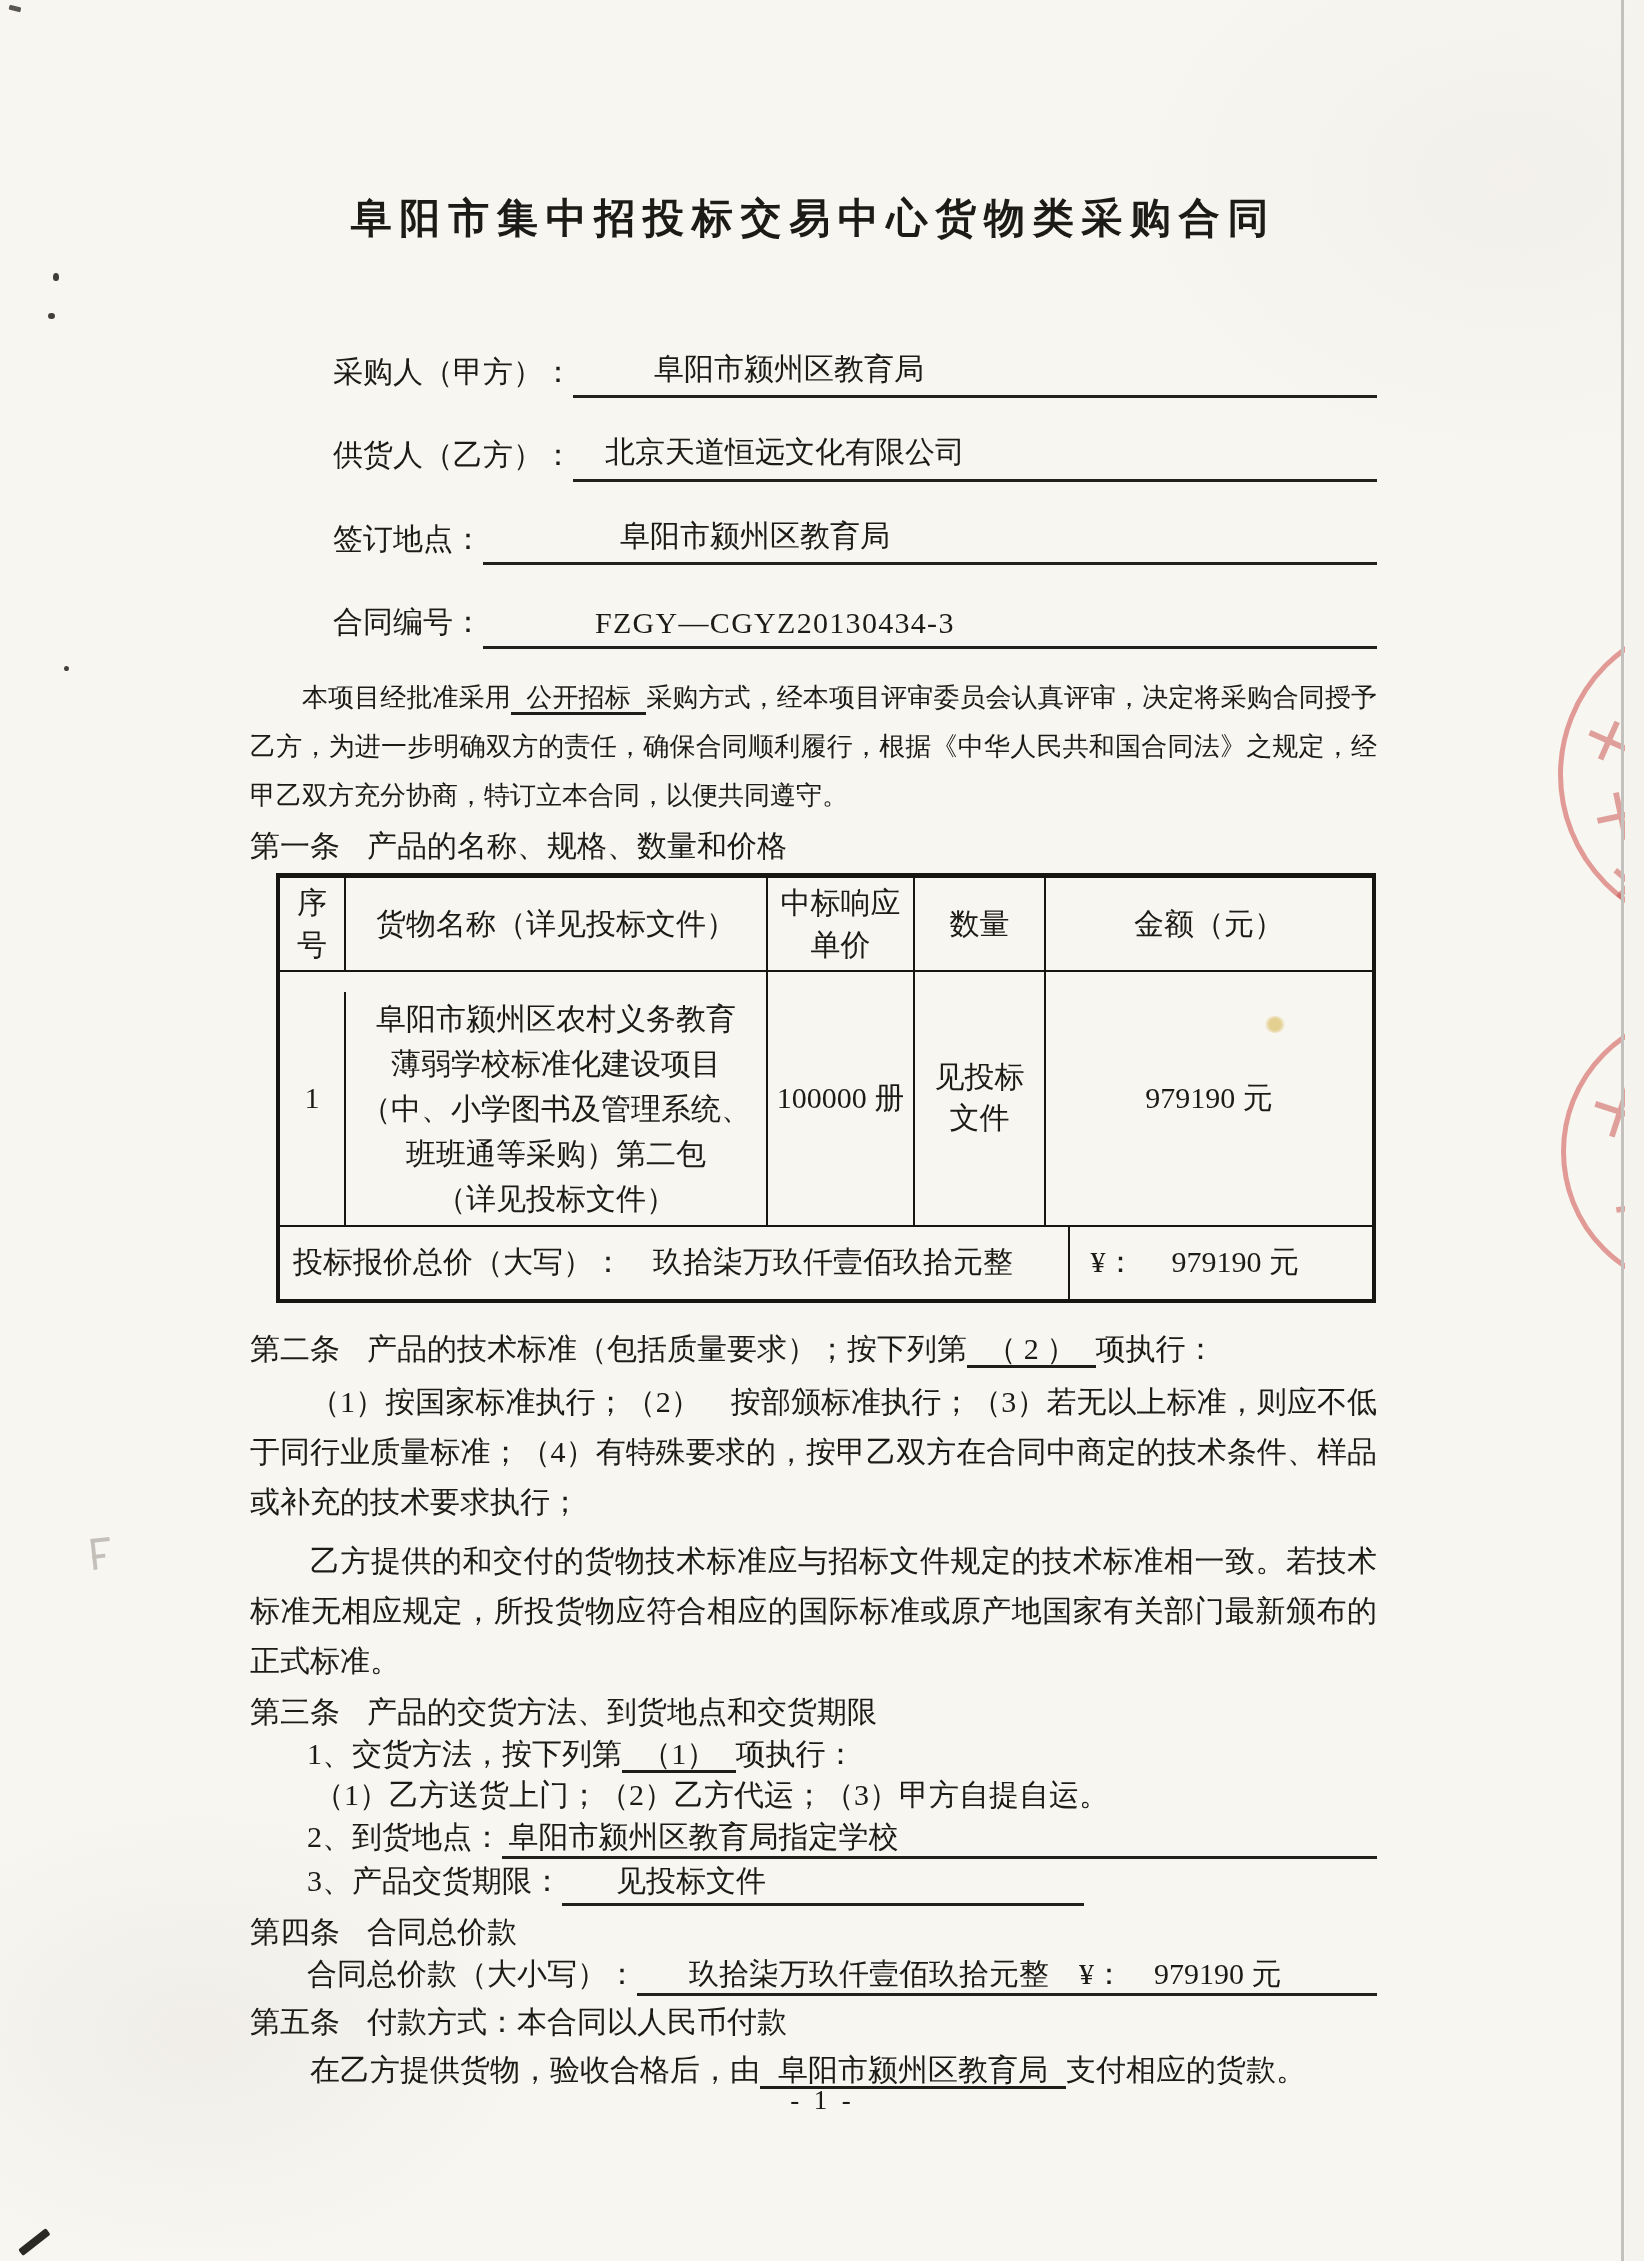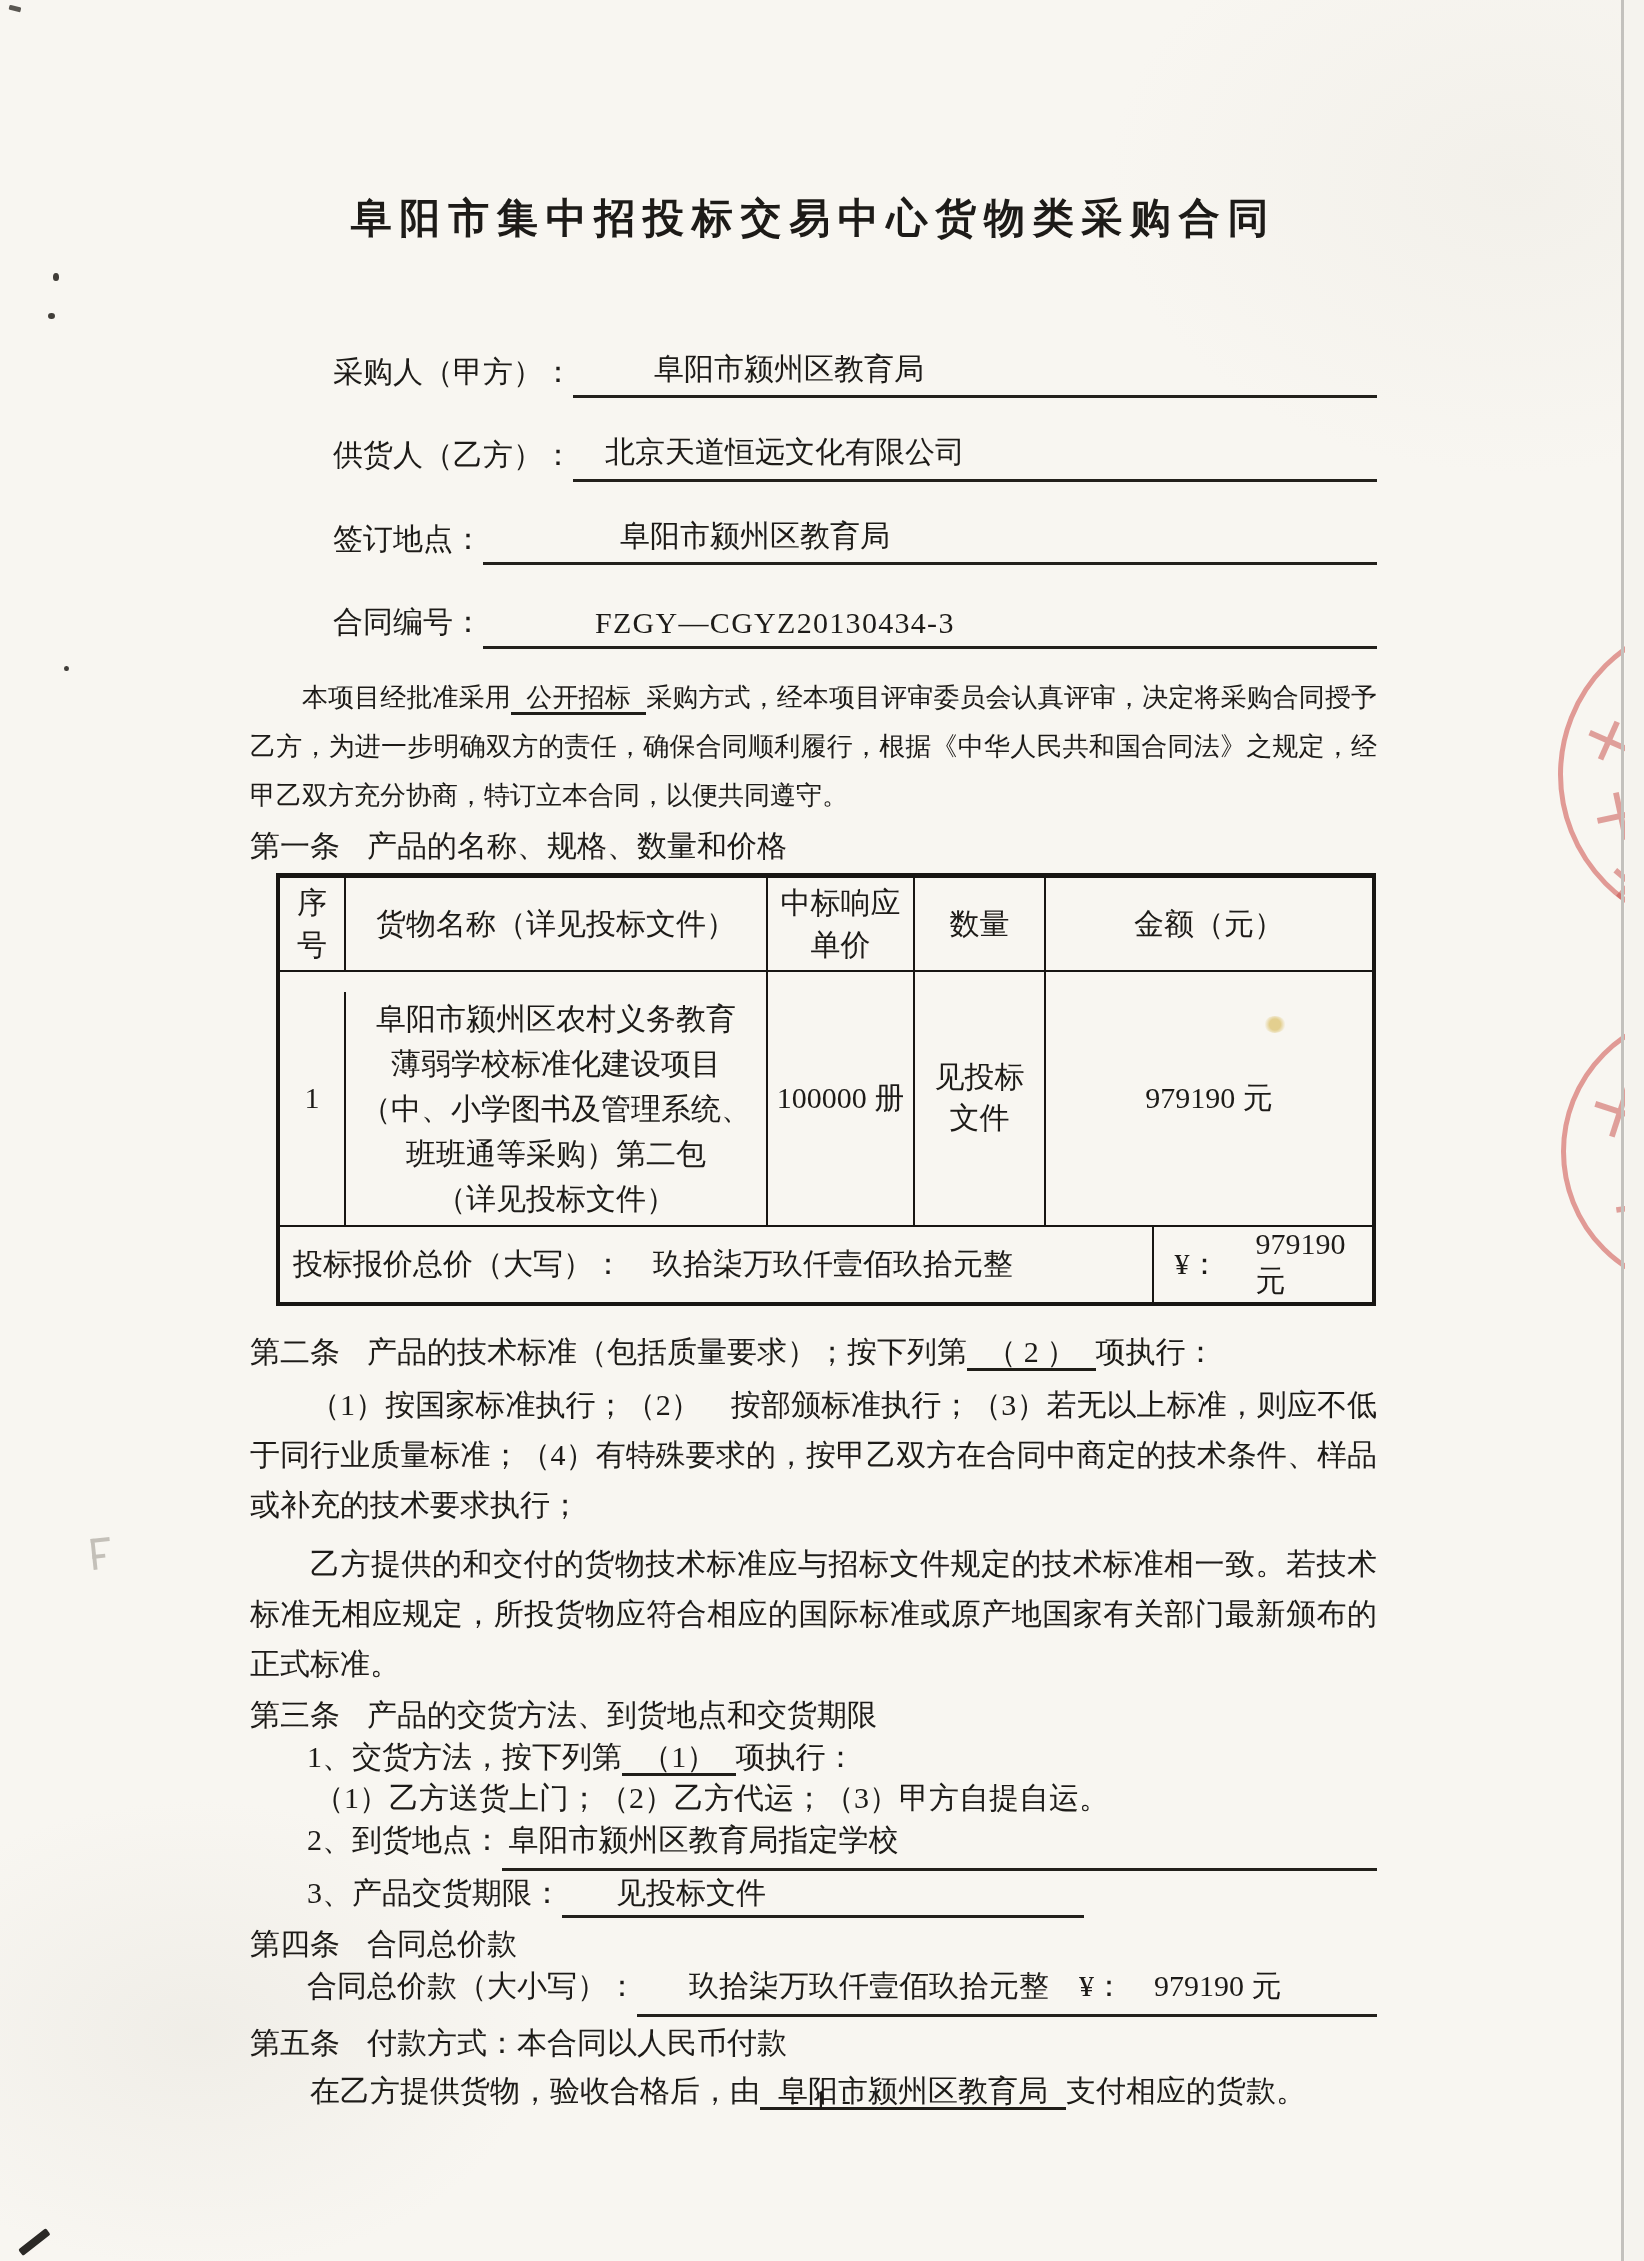--- a/index.html
+++ b/index.html
@@ -35,30 +35,30 @@
   
   .goods-table{margin:7.7px 0 0 26px;width:1100px;border:4.5px solid #181613;border-top-width:5.8px;box-sizing:border-box;background:transparent;}
   .tbl{display:grid;grid-template-columns:64px 422px 147px 131px 1fr;}
   .tbl>div{border-left:2.6px solid #181613;border-bottom:2.6px solid #181613;display:flex;align-items:center;justify-content:center;text-align:center;font-size:30px;padding:3.9px 5.2px;box-sizing:border-box;}
   .tbl>div:nth-child(5n+1){border-left:none;}
   .tbl>div:nth-child(-n+5){min-height:77px;}
   .tbl>div:nth-child(n+6){min-height:213px;}
   .hcell{white-space:pre-line;line-height:1.4;}
   .name-cell{white-space:pre-line;line-height:1.5;margin-top:20px;}
   .tfoot{display:flex;font-size:30px;min-height:72px;align-items:stretch;}
-  .tf-left{width:874px;border-right:2.6px solid #181613;display:flex;align-items:center;padding-left:13px;box-sizing:border-box;}
+  .tf-left{width:790px;border-right:2.6px solid #181613;display:flex;align-items:center;padding-left:13px;box-sizing:border-box;}
   .tf-left .words{margin-left:30px;}
   .tf-right{flex:1;display:flex;align-items:center;padding-left:20.6px;}
   .tf-right .amount{margin-left:36px;}
   
   .sub-line{font-size:30px;line-height:39px;margin:2.6px 0 0 57px;}
   .opt{margin-left:64px;}
   .flexline{display:flex;align-items:baseline;}
   .nowrap{white-space:nowrap;}
-  .fillu{flex:1;border-bottom:3.2px solid #23211c;padding-bottom:9px;white-space:nowrap;}
+  .fillu{flex:1;border-bottom:3.2px solid #23211c;padding-bottom:0;white-space:nowrap;}
   .pl10{padding-left:6.4px;}
   .pl80{padding-left:52px;}
   .fixedu{display:inline-block;width:522px;border-bottom:3.2px solid #23211c;padding:0 0 2.6px 54px;box-sizing:border-box;white-space:nowrap;}
   .para5{margin:5.2px 0 0;font-size:30px;line-height:45px;text-indent:2em;}
   .u-wide{border-bottom:3.9px solid #201e19;padding:0 18px;}
   .page-num{position:absolute;left:0;top:2085px;width:1645px;text-align:center;font-size:27px;letter-spacing:3.9px;z-index:4;}
   
   .stamp{position:absolute;border-radius:50%;border:5.8px solid rgba(201,62,58,.50);z-index:1;}
   .stamp1{left:1558px;top:618px;width:303px;height:303px;}
   .stamp2{left:1561px;top:1011px;width:271px;height:271px;}

